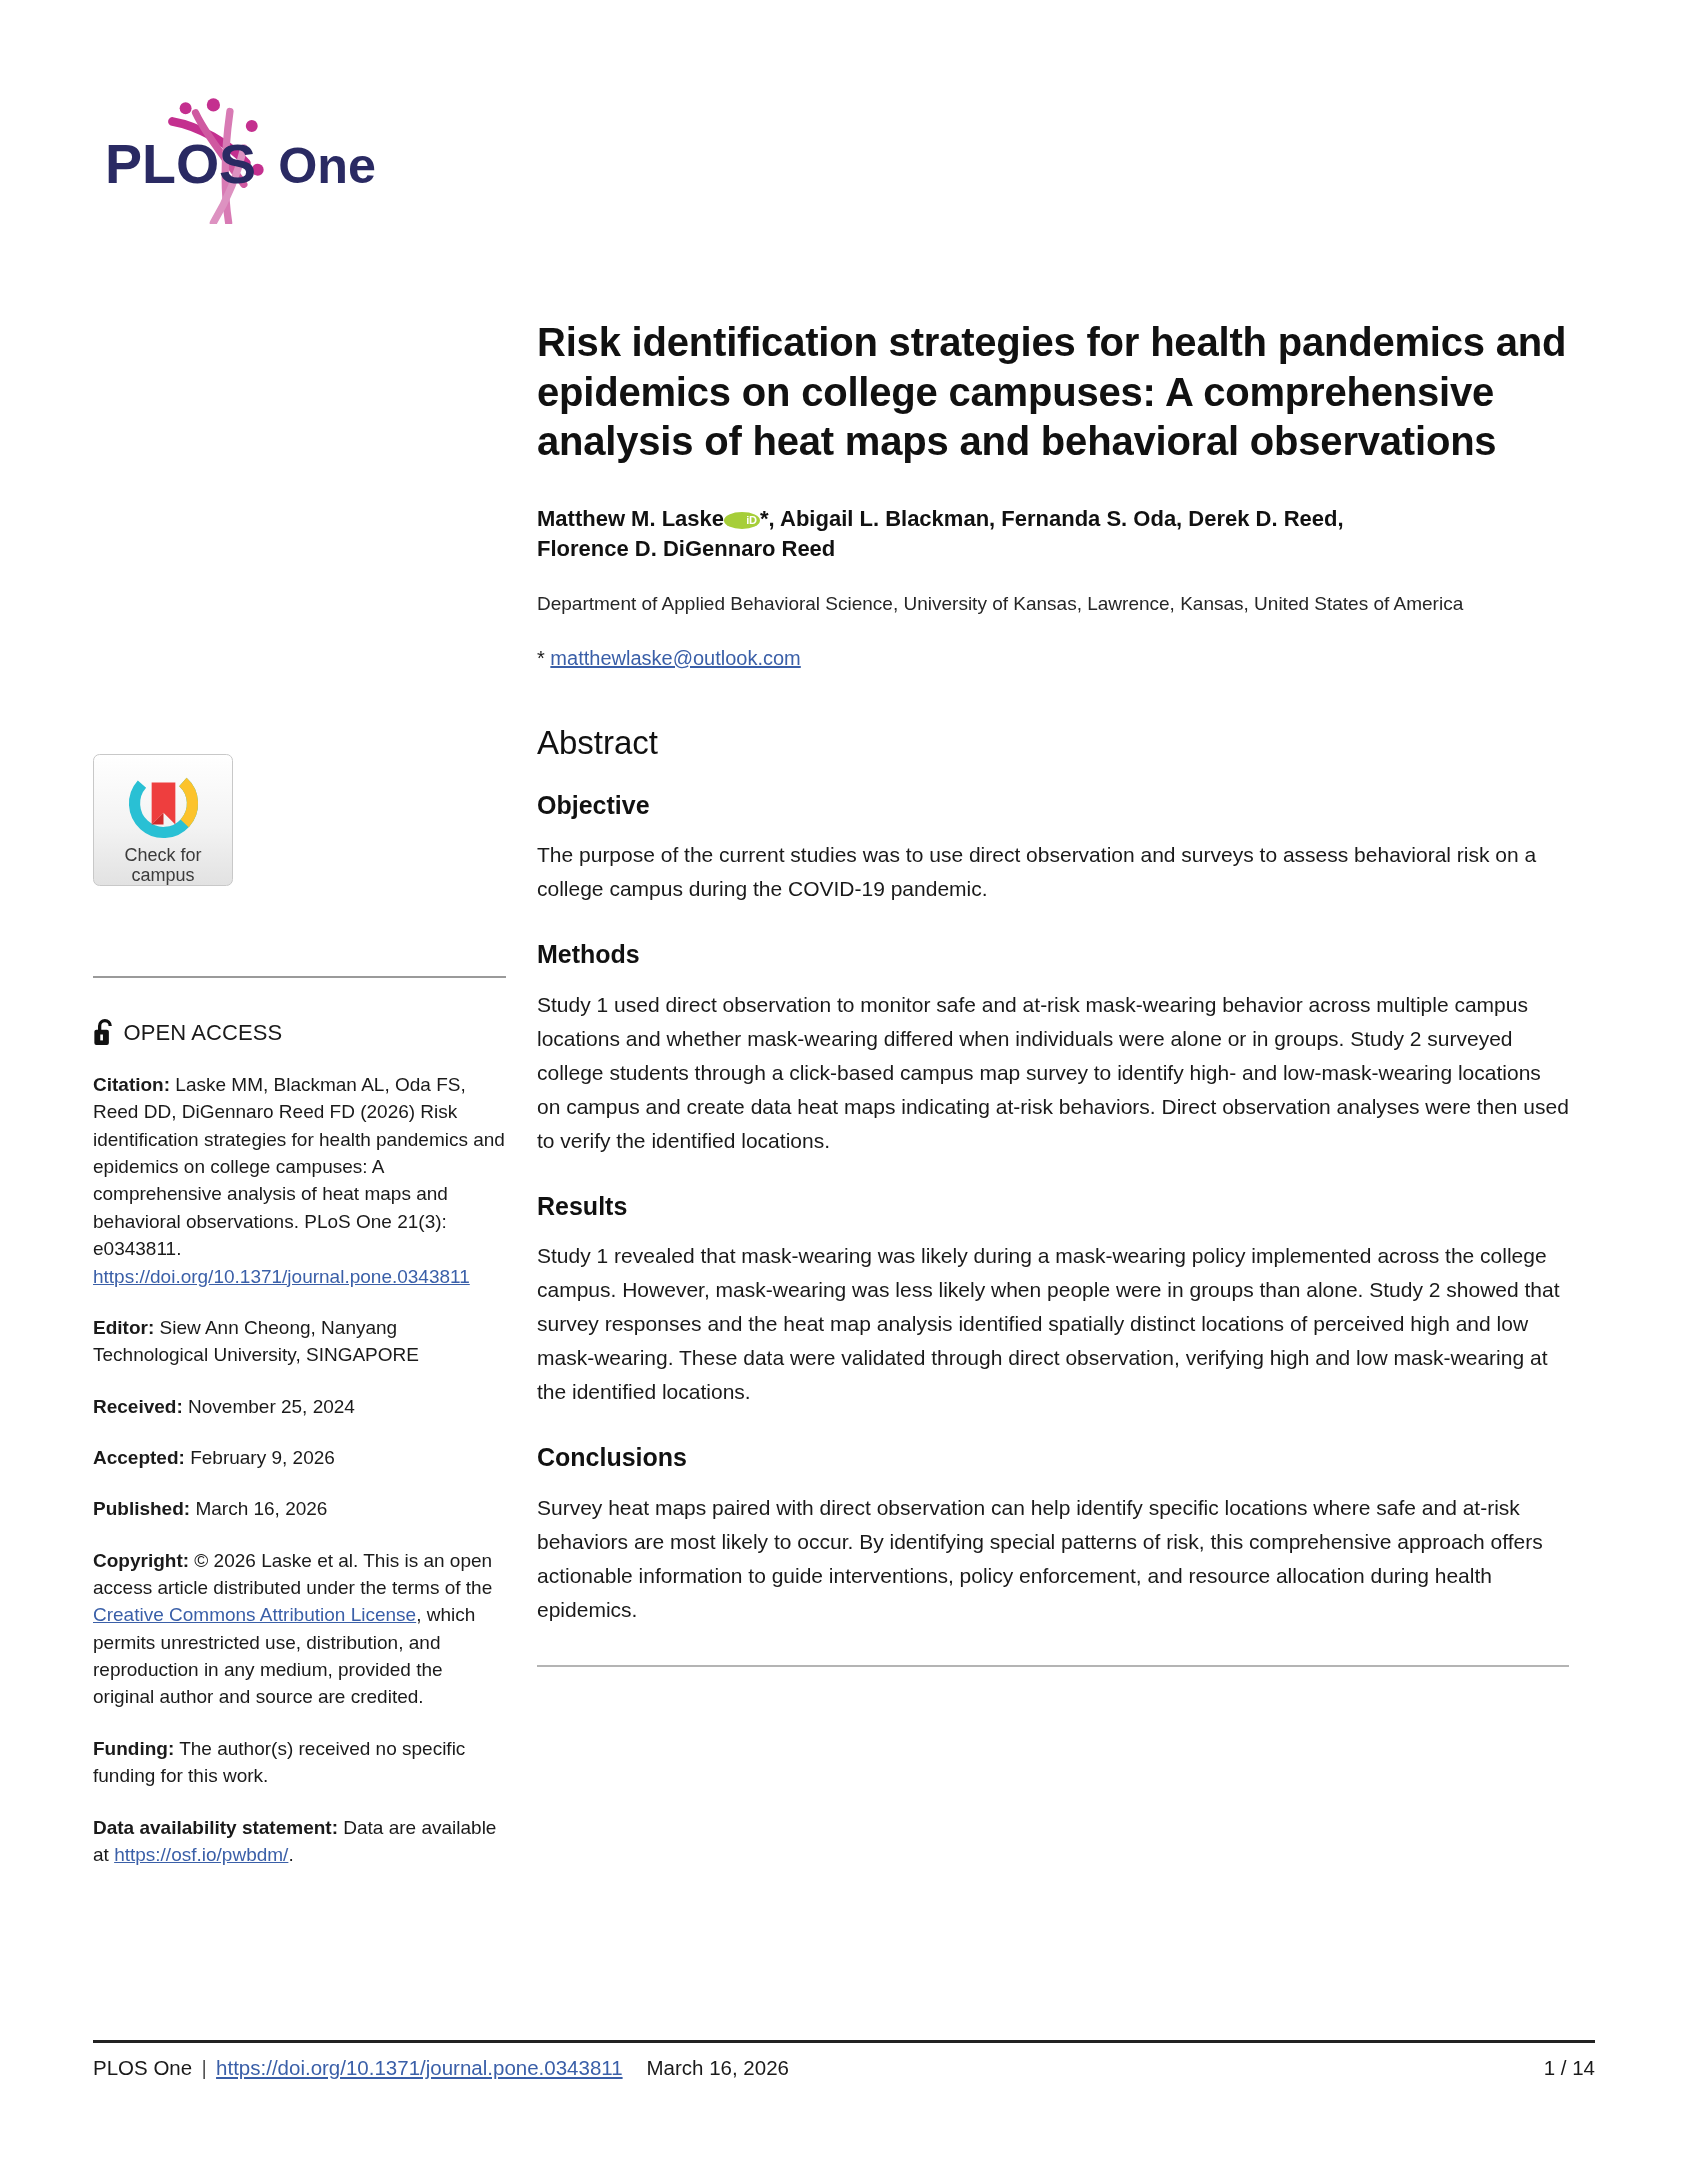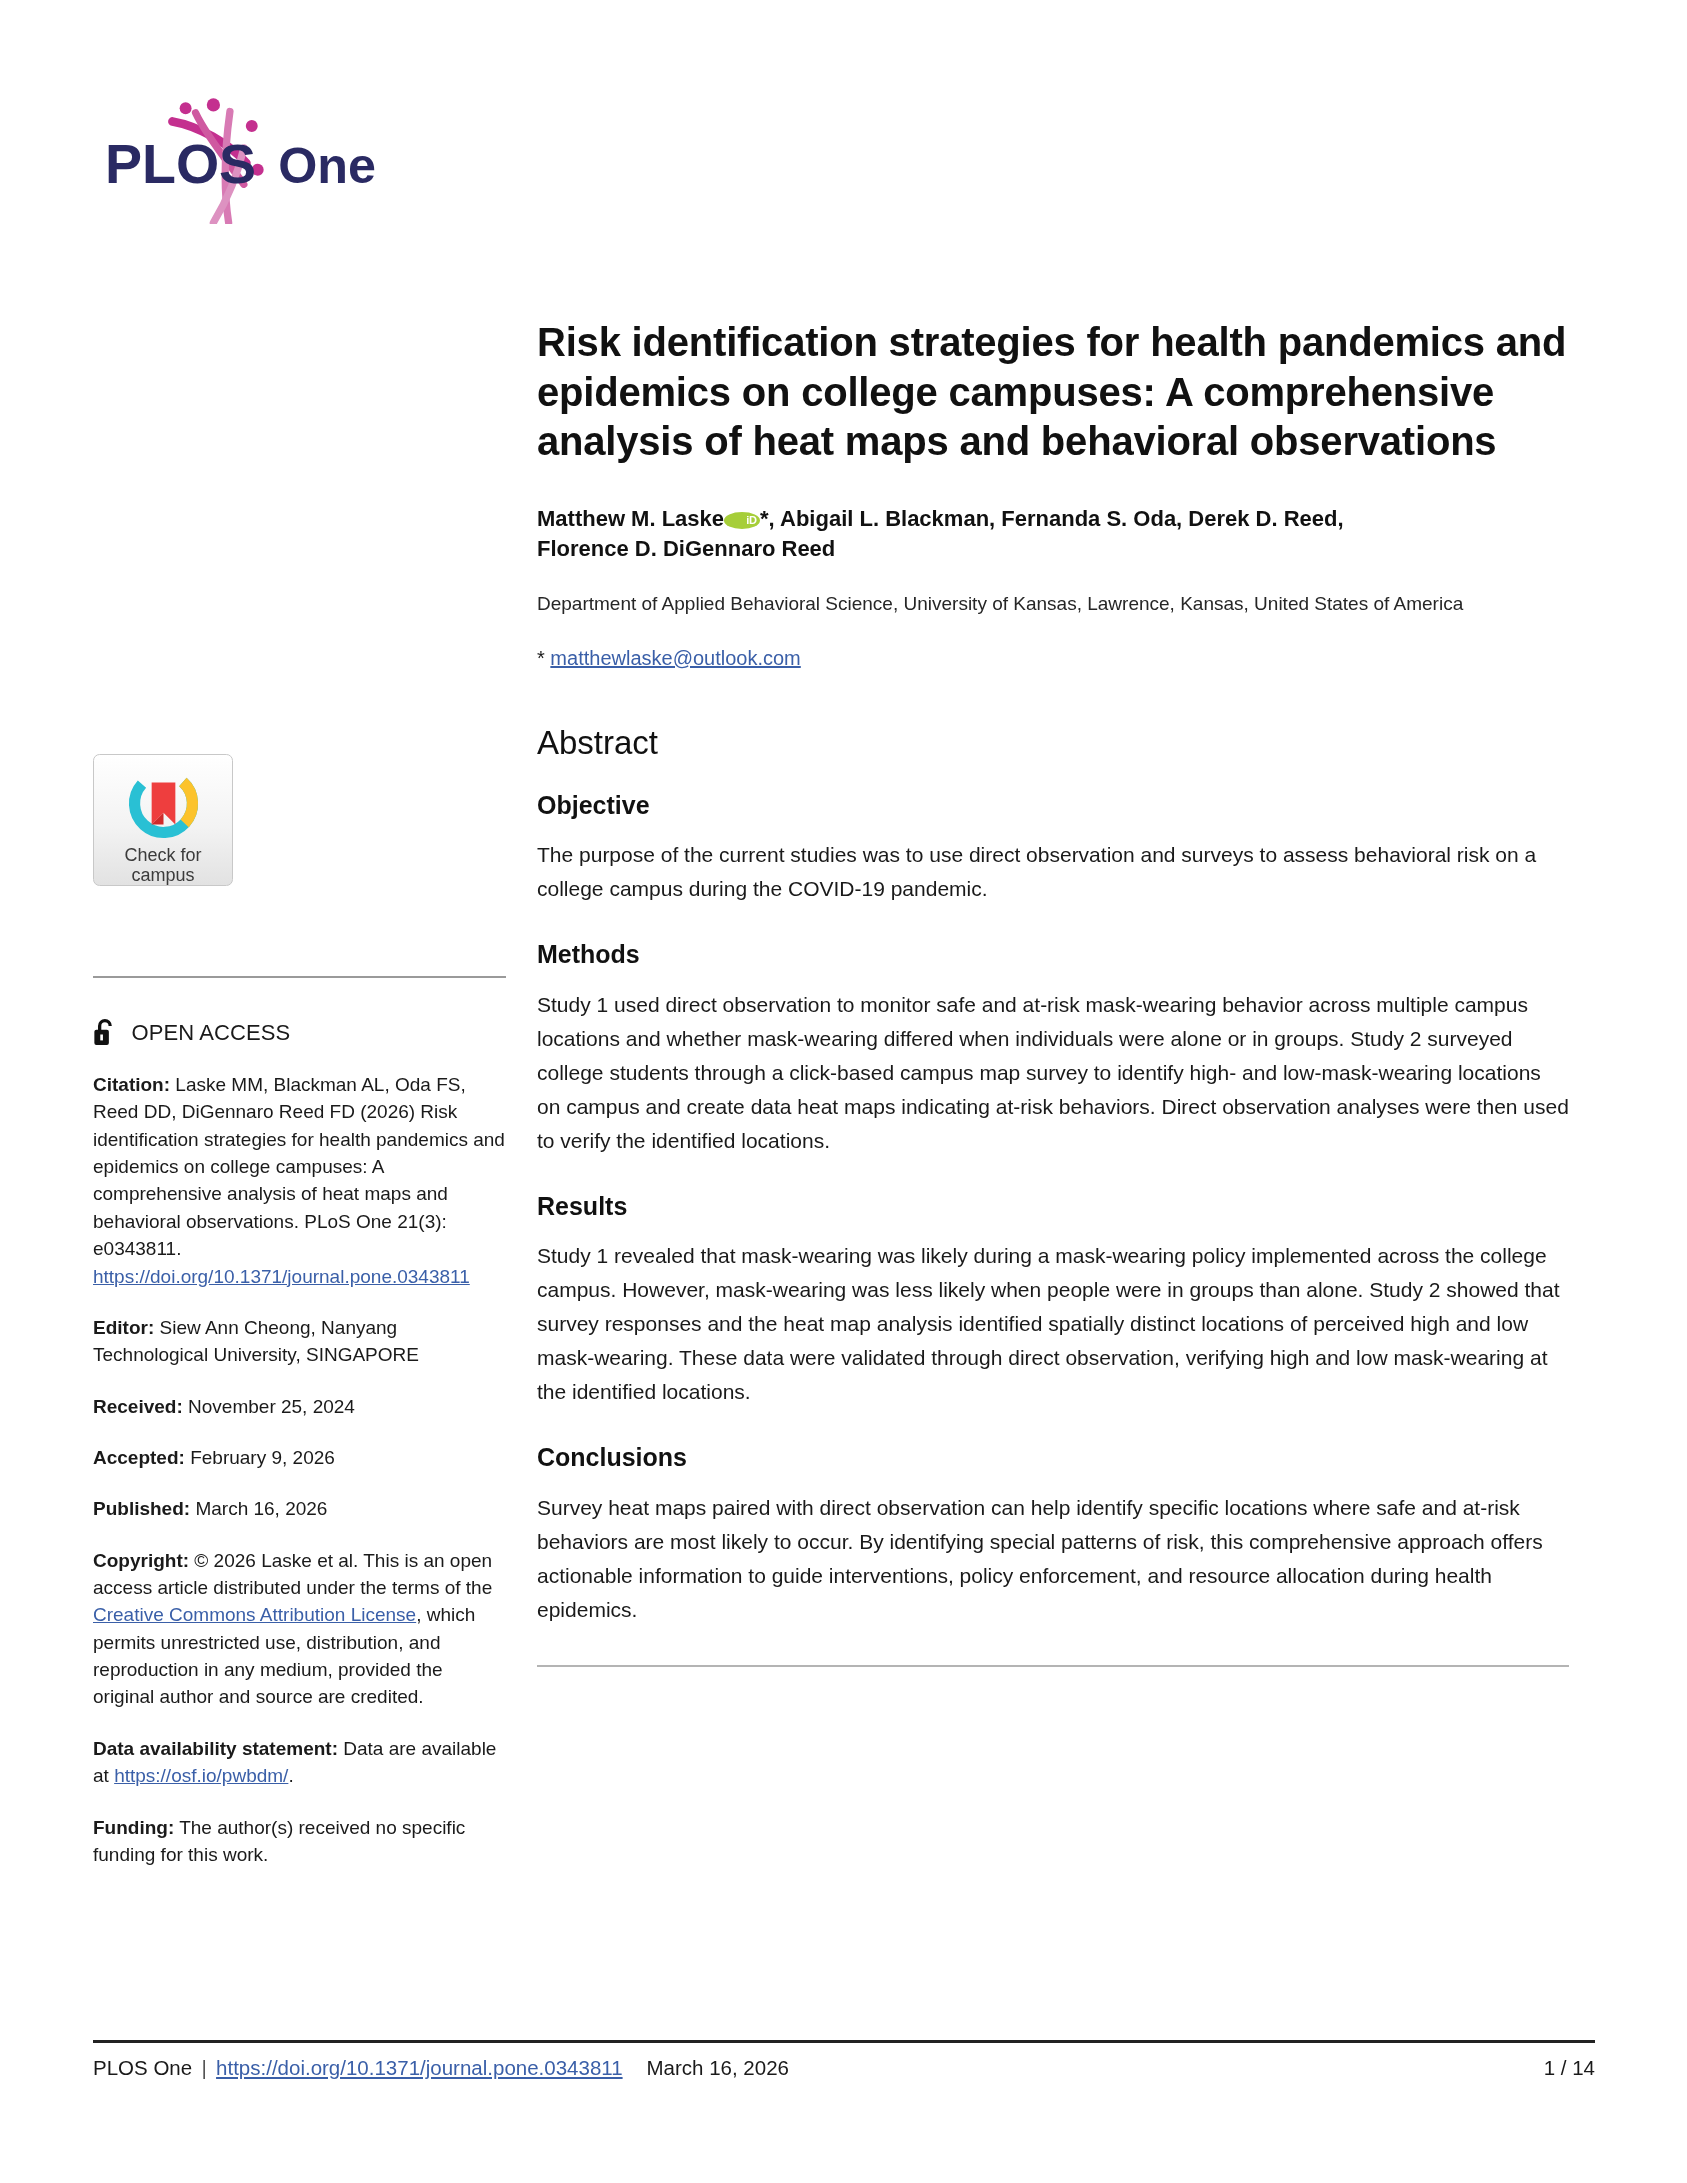--- a/index.html
+++ b/index.html
@@ -58,21 +58,21 @@
   }
   .sidebar-rule {
     margin-top: 90px;
     border-top: 2.6px solid #9a9a9a;
     width: 413px;
   }
   .open-access {
     display: flex;
     align-items: center;
     margin-top: 40px;
-    gap: 16px;
+    gap: 8px;
   }
   .open-access-text {
     font-size: 22px;
     letter-spacing: 0.1px;
     color: #1a1a1a;
   }
   .side-block {
     margin-top: 24px;
     font-size: 19px;
     line-height: 1.44;
@@ -265,25 +265,25 @@
 
     <div class="side-block">
       <b>Published:</b><span> March 16, 2026</span>
     </div>
 
     <div class="side-block">
       <b>Copyright:</b><span> © 2026 Laske et al. This is an open access article distributed under the terms of the </span><a class="cc-link" href="#">Creative Commons Attribution License</a><span>, which permits unrestricted use, distribution, and reproduction in any medium, provided the original author and source are credited.</span>
     </div>
 
     <div class="side-block">
+      <b>Funding:</b><span> The author(s) received no specific funding for this work.</span>
+    </div>
+
+    <div class="side-block">
       <b>Data availability statement:</b><span> Data are available at </span><a class="osf-link" href="#">https://osf.io/pwbdm/</a><span>.</span>
-    </div>
-
-    <div class="side-block">
-      <b>Funding:</b><span> The author(s) received no specific funding for this work.</span>
     </div>
 
   </aside>
 
   <main class="main">
 
 
     <h1 class="title">Risk identification strategies for health pandemics and epidemics on college campuses: A comprehensive analysis of heat maps and behavioral observations</h1>
 
     <div class="authors">

